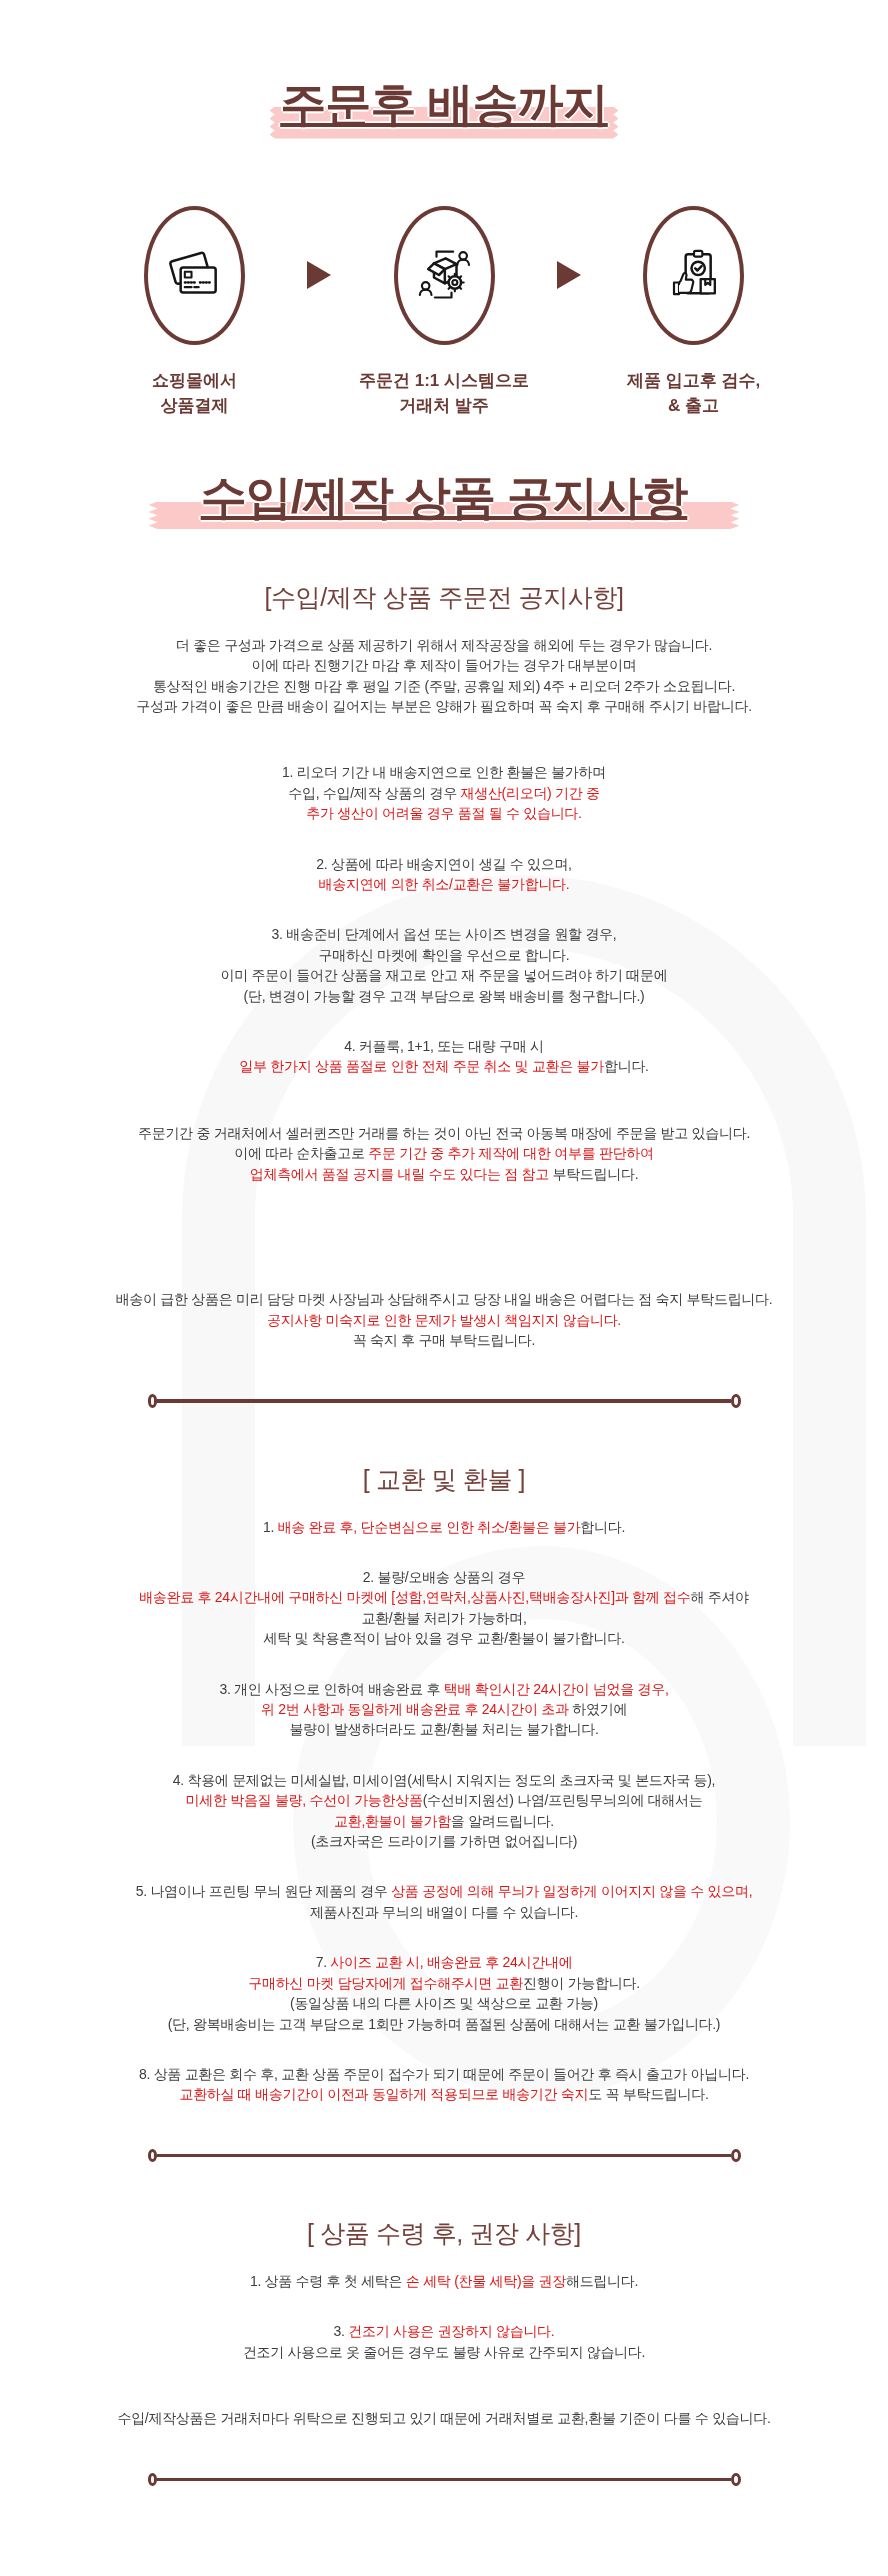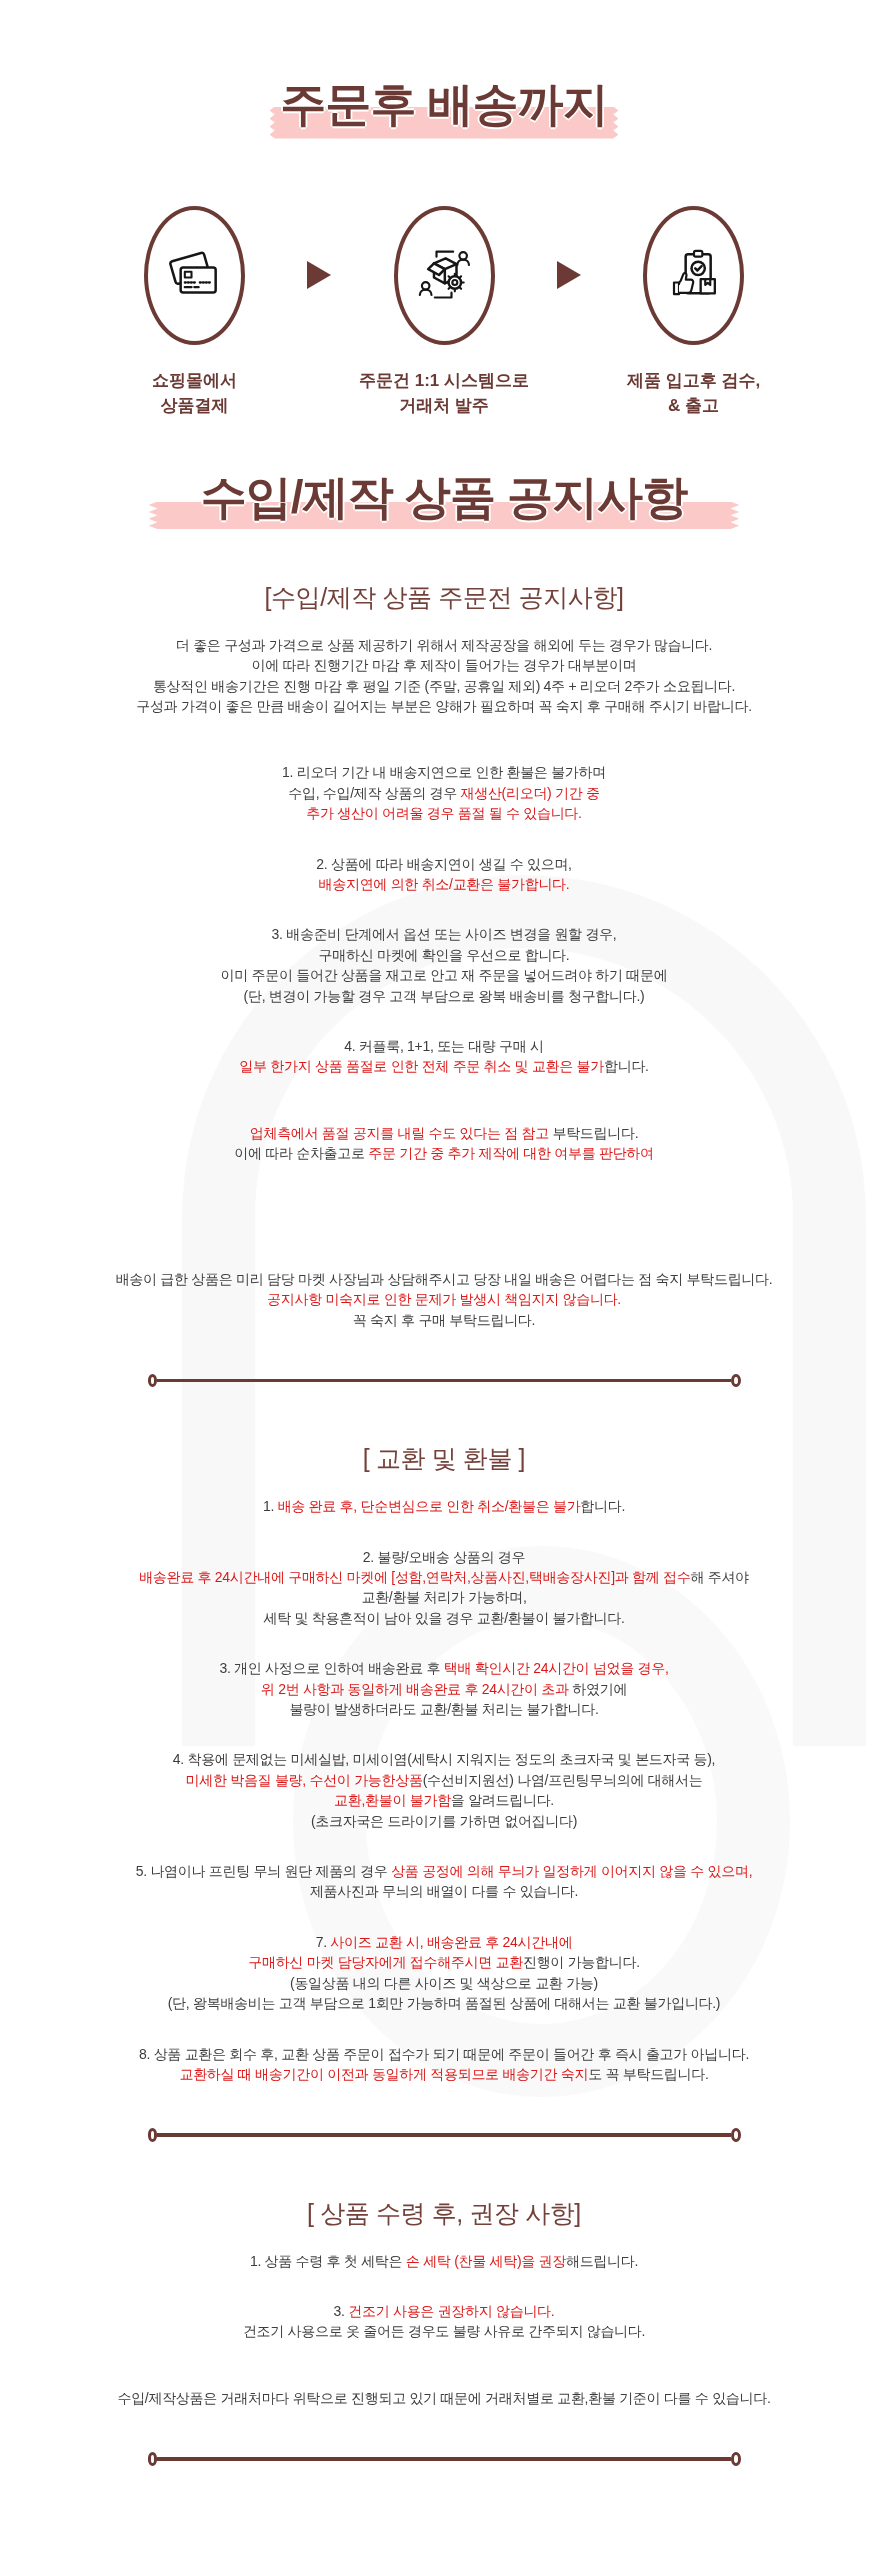--- a/index.html
+++ b/index.html
@@ -21,21 +21,21 @@
   .wm-arch{left:182px;top:875px;width:684px;height:871px;
     border:73px solid #f4f4f4;border-bottom:none;border-radius:355px 355px 0 0;}
   .wm-ring{left:293px;top:1546px;width:497px;height:551px;
     border:73px solid #f4f4f4;border-radius:50%;}
   .content{position:relative;z-index:1;}
   
   .title-wrap{padding-top:78px;}
   .big-title{display:inline-block;position:relative;
     font-weight:800;color:var(--brown);letter-spacing:-0.9px;line-height:1.15;
     text-shadow:1.8px 0 0 #fff,-1.8px 0 0 #fff,0 1.8px 0 #fff,0 -1.8px 0 #fff;}
-  .big-title .t{position:relative;z-index:1;}
+  .big-title .t{position:relative;z-index:1;text-decoration:underline;}
   .band{position:absolute;z-index:0;background:var(--pink);
     clip-path:polygon(1.5% 0%,98.5% 0%,100% 12.5%,98.5% 25%,100% 37.5%,98.5% 50%,100% 62.5%,98.5% 75%,100% 87.5%,98.5% 100%,1.5% 100%,0% 87.5%,1.5% 75%,0% 62.5%,1.5% 50%,0% 37.5%,1.5% 25%,0% 12.5%);}
   .title-1{font-size:46px;}
   .title-1 .band{left:-10.7px;right:-10.7px;top:54%;height:32px;}
   .title-2-wrap{margin-top:52px;}
   .title-2{font-size:46px;}
   .title-2 .band{left:-52px;right:-52px;top:58%;height:27.5px;}
   
   .process{margin-top:75px;display:flex;justify-content:center;align-items:flex-start;}
   .step{width:222px;}
@@ -177,22 +177,23 @@
               <div class="line"><span>3. 배송준비 단계에서 옵션 또는 사이즈 변경을 원할 경우,</span></div>
               <div class="line"><span>구매하신 마켓에 확인을 우선으로 합니다.</span></div>
               <div class="line"><span>이미 주문이 들어간 상품을 재고로 안고 재 주문을 넣어드려야 하기 때문에</span></div>
               <div class="line"><span>(단, 변경이 가능할 경우 고객 부담으로 왕복 배송비를 청구합니다.)</span></div>
             </div>
             <div class="block">
               <div class="line"><span>4. 커플룩, 1+1, 또는 대량 구매 시</span></div>
               <div class="line"><span class="red">일부 한가지 상품 품절로 인한 전체 주문 취소 및 교환은 불가</span><span>합니다.</span></div>
             </div>
             <div class="block gap-lg">
+              <div class="line"><span>주문기간 중 거래처에서 셀러퀸즈만 거래를 하는 것이 아닌 전국 아동복 매장에 주문을 받고 있습니다.</span></div>
+              <div class="line"><span>이에 따라 순차출고로 </span><span class="red">주문 기간 중 추가 제작에 대한 여부를 판단하여</span></div>
               <div class="line"><span class="red">업체측에서 품절 공지를 내릴 수도 있다는 점 참고</span><span> 부탁드립니다.</span></div>
-              <div class="line"><span>이에 따라 순차출고로 </span><span class="red">주문 기간 중 추가 제작에 대한 여부를 판단하여</span></div>
             </div>
             <div class="block gap-xl">
               <div class="line"><span>배송이 급한 상품은 미리 담당 마켓 사장님과 상담해주시고 당장 내일 배송은 어렵다는 점 숙지 부탁드립니다.</span></div>
               <div class="line"><span class="red">공지사항 미숙지로 인한 문제가 발생시 책임지지 않습니다.</span></div>
               <div class="line"><span>꼭 숙지 후 구매 부탁드립니다.</span></div>
             </div>
           </div>
       </section>
 
       <div class="divider">

